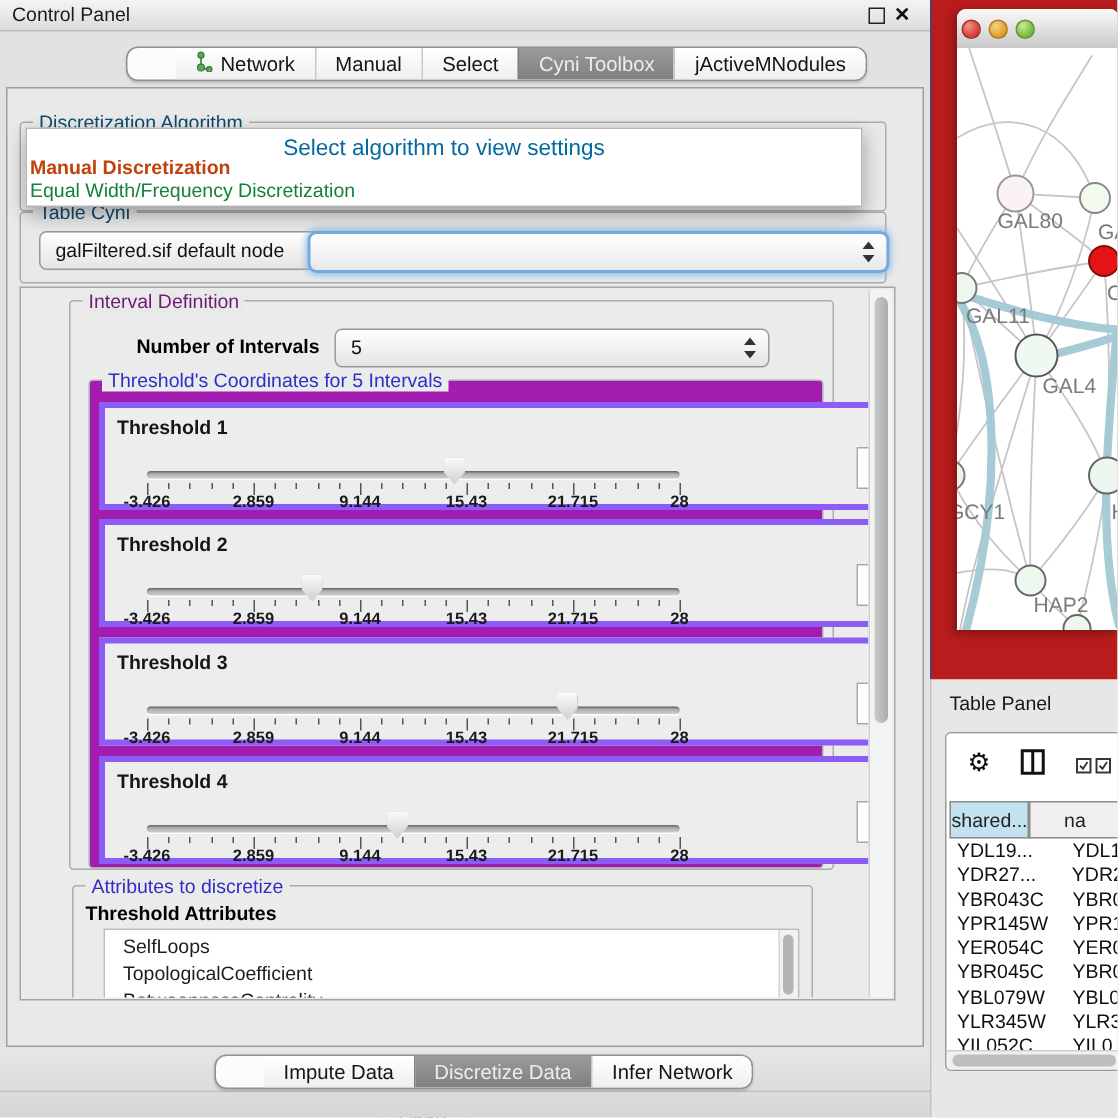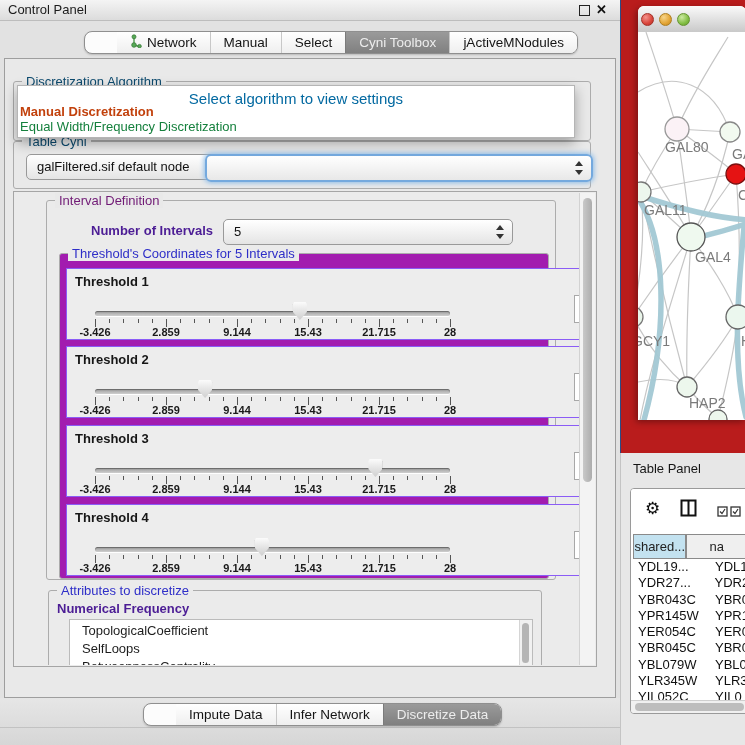--- a/index.html
+++ b/index.html
@@ -45,22 +45,22 @@
   .popup .opt1{position:absolute;left:2px;top:18px;font-size:13px;font-weight:bold;color:#c2410c;white-space:nowrap;}
   .popup .opt2{position:absolute;left:2px;top:33px;font-size:13px;color:#15803d;white-space:nowrap;}
   
   .scrollpane{position:absolute;left:12px;top:190px;width:584px;height:476px;border:1px solid #A5A5A5;
               background:#EBEBEB;box-sizing:border-box;}
   .viewport{position:absolute;left:1px;top:1px;right:17px;bottom:1px;overflow:hidden;}
   .vscroll{position:absolute;top:1px;bottom:1px;right:1px;width:15px;background:#F3F3F3;border-left:1px solid #D2D2D2;}
   .vscroll .thumb{position:absolute;left:3px;width:9px;border-radius:5px;
                   background:linear-gradient(90deg,#C9C9C9,#ADADAD);}
   
-  .lab-bold{position:absolute;font-size:13px;font-weight:bold;color:#4c1d95;white-space:nowrap;}
-  .th-panel{position:absolute;left:6px;width:575px;height:72px;border:1px solid #8b5cf6;background:#EDEDED;box-sizing:border-box;}
+  .lab-bold{position:absolute;font-size:13px;font-weight:bold;color:#000000;white-space:nowrap;}
+  .th-panel{position:absolute;left:6px;width:575px;height:72px;border:4px solid #8b5cf6;background:#EDEDED;box-sizing:border-box;}
   .th-label{position:absolute;left:8px;top:5px;font-size:13px;font-weight:bold;color:#161616;}
   .track{position:absolute;left:28px;top:42px;width:355px;height:5px;border-radius:3px;
          background:linear-gradient(#9A9A9A,#CFCFCF);box-shadow:inset 0 1px 1px rgba(0,0,0,.35),0 1px 0 #fff;}
   .thumb-sl{position:absolute;top:33px;width:14px;height:18px;
             background:linear-gradient(#FBFBFB,#CFCFCF);
             clip-path:polygon(8% 0,92% 0,100% 12%,100% 55%,50% 100%,0 55%,0 12%);
             filter:drop-shadow(0 0 1px #777);}
   .tick{position:absolute;width:1px;background:#555;top:50px;}
   .tick.minor{height:4px;}
   .tick.major{height:8px;}
@@ -343,25 +343,25 @@
                   <span class="ticklab" style="left: 241px;">15.43</span>
                   <span class="ticklab" style="left: 312px;">21.715</span>
                   <span class="ticklab" style="left: 383px;">28</span>
                   <div class="thumb-sl" style="left: 187.848px;"></div>
                 </div>
             </div>
           </div>
 
           <div class="group" style="left:33px;top:397px;width:494px;height:120px;background:#EBEBEB;">
             <span class="gtitle blue" style="background:#EBEBEB;">Attributes to discretize</span>
-            <span class="lab-bold" style="left:8px;top:10px;">Numerical Frequency</span>
+            <span class="lab-bold" style="left:8px;top:10px;">Threshold Attributes</span>
             <div class="attrlist">
               <div class="items" id="attr-items">
+                  <div class="list-item">SelfLoops</div>
                   <div class="list-item">TopologicalCoefficient</div>
-                  <div class="list-item">SelfLoops</div>
                   <div class="list-item">BetweennessCentrality</div>
                 </div>
               <div class="lsb">
                   <div class="thumb"></div>
                 </div>
             </div>
           </div>
 
         </div>
         <div class="vscroll">
@@ -372,25 +372,25 @@
       <div class="apply">Apply</div>
     </div>
 
     <div class="bottomstrip">
         <div class="groove"></div>
       </div>
     <div class="tabbar bottom">
       <div class="seg">
         <span>Impute Data</span>
       </div>
+      <div class="seg sel">
+        <span>Discretize Data</span>
+      </div>
       <div class="seg">
         <span>Infer Network</span>
-      </div>
-      <div class="seg sel">
-        <span>Discretize Data</span>
       </div>
     </div>
   </div>
 
   <div class="desktop">
     <div class="net-window">
       <div class="nw-titlebar">
         <span class="light red"></span>
         <span class="light yellow"></span>
         <span class="light green"></span>

